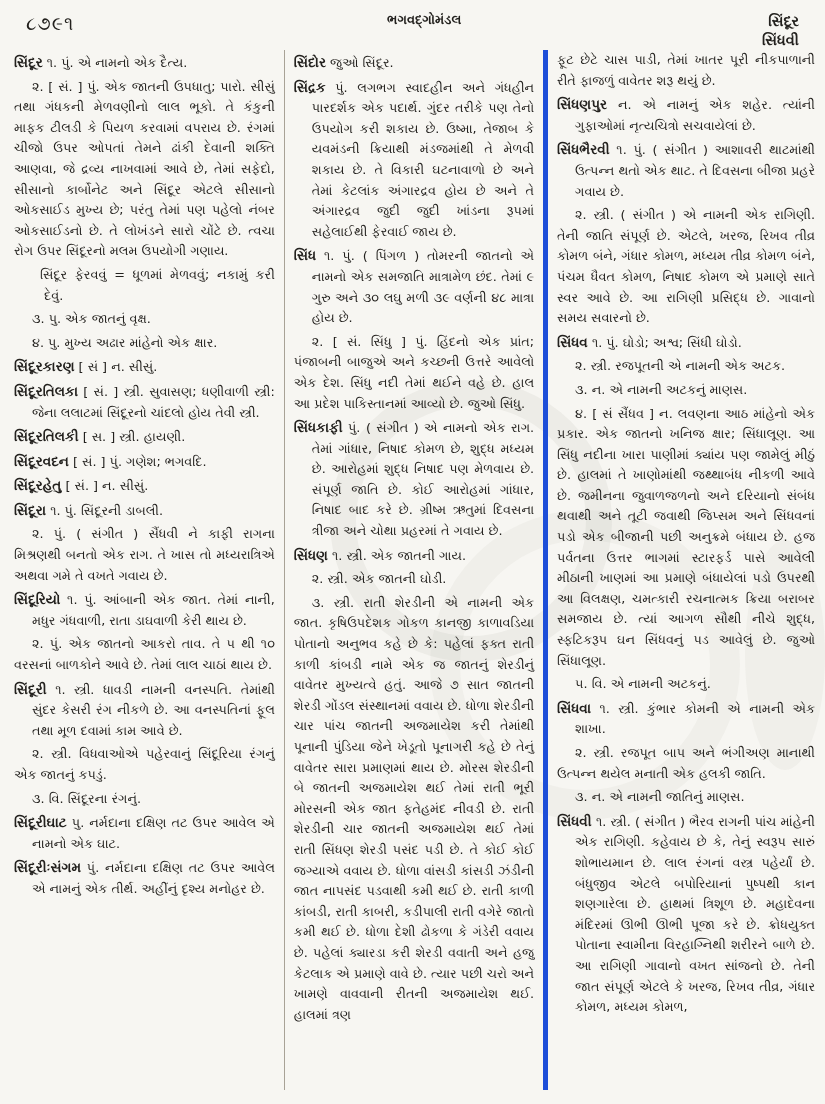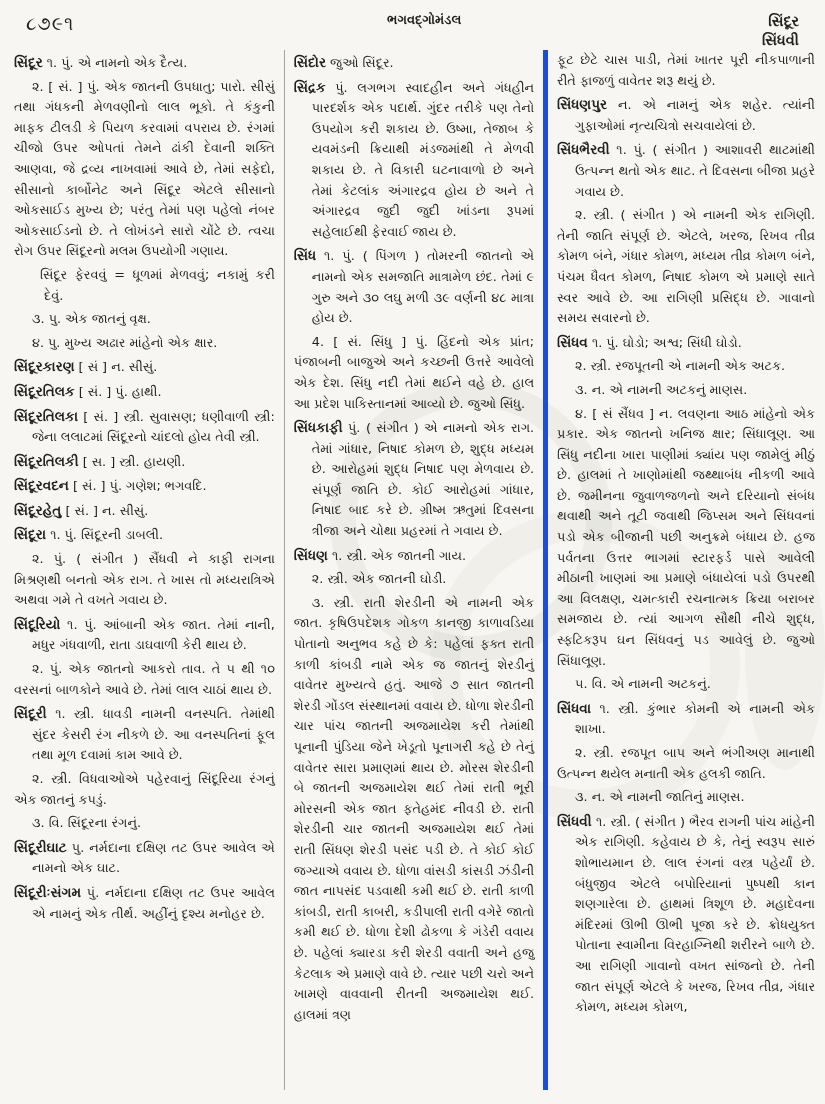--- a/index.html
+++ b/index.html
@@ -71,40 +71,39 @@
   </header>
 
   <main>
     <div class="col col-1">
         <p class="para entry"><span class="hw">સિંદૂર</span> <span>૧. પું. એ નામનો એક દૈત્ય.</span></p>
         <p class="para sense"><span>૨. [ સં. ] પું. એક જાતની ઉપધાતુ; પારો. સીસું તથા ગંધકની મેળવણીનો લાલ ભૂકો. તે કંકુની માફક ટીલડી કે પિયળ કરવામાં વપરાય છે. રંગમાં ચીજો ઉપર ઓપતાં તેમને ઢાંકી દેવાની શક્તિ આણવા, જે દ્રવ્ય નાખવામાં આવે છે, તેમાં સફેદો, સીસાનો કાર્બોનેટ અને સિંદૂર એટલે સીસાનો ઓકસાઈડ મુખ્ય છે; પરંતુ તેમાં પણ પહેલો નંબર ઓકસાઈડનો છે. તે લોખંડને સારો ચોંટે છે. ત્વચા રોગ ઉપર સિંદૂરનો મલમ ઉપયોગી ગણાય.</span></p>
         <p class="para idiom"><span>સિંદૂર ફેરવવું = ધૂળમાં મેળવવું; નકામું કરી દેવું.</span></p>
         <p class="para sense"><span>૩. પુ. એક જાતનું વૃક્ષ.</span></p>
         <p class="para sense"><span>૪. પુ. મુખ્ય અઢાર માંહેનો એક ક્ષાર.</span></p>
         <p class="para entry"><span class="hw">સિંદૂરકારણ</span> <span>[ સં ] ન. સીસું.</span></p>
-        <p class="para entry"><span class="hw">સિંદૂરતિલક</span> <span>[ સં. ] પું. હાથી.</span></p>
         <p class="para entry"><span class="hw">સિંદૂરતિલકા</span> <span>[ સં. ] સ્ત્રી. સુવાસણ; ધણીવાળી સ્ત્રી: જેના લલાટમાં સિંદૂરનો ચાંદલો હોય તેવી સ્ત્રી.</span></p>
         <p class="para entry"><span class="hw">સિંદૂરતિલકી</span> <span>[ સ. ] સ્ત્રી. હાયણી.</span></p>
         <p class="para entry"><span class="hw">સિંદૂરવદન</span> <span>[ સં. ] પું. ગણેશ; ભગવદિ.</span></p>
         <p class="para entry"><span class="hw">સિંદૂરહેતુ</span> <span>[ સં. ] ન. સીસું.</span></p>
         <p class="para entry"><span class="hw">સિંદૂરા</span> <span>૧. પું. સિંદૂરની ડાબલી.</span></p>
         <p class="para sense"><span>૨. પું. ( સંગીત ) સૈંધવી ને કાફી રાગના મિશ્રણથી બનતો એક રાગ. તે ખાસ તો મધ્યરાત્રિએ અથવા ગમે તે વખતે ગવાય છે.</span></p>
         <p class="para entry"><span class="hw">સિંદૂરિયો</span> <span>૧. પું. આંબાની એક જાત. તેમાં નાની, મધુર ગંધવાળી, રાતા ડાઘવાળી કેરી થાય છે.</span></p>
         <p class="para sense"><span>૨. પું. એક જાતનો આકરો તાવ. તે ૫ થી ૧૦ વરસનાં બાળકોને આવે છે. તેમાં લાલ ચાઠાં થાય છે.</span></p>
         <p class="para entry"><span class="hw">સિંદૂરી</span> <span>૧. સ્ત્રી. ધાવડી નામની વનસ્પતિ. તેમાંથી સુંદર કેસરી રંગ નીકળે છે. આ વનસ્પતિનાં ફૂલ તથા મૂળ દવામાં કામ આવે છે.</span></p>
         <p class="para sense"><span>૨. સ્ત્રી. વિધવાઓએ પહેરવાનું સિંદૂરિયા રંગનું એક જાતનું કપડું.</span></p>
         <p class="para sense"><span>૩. વિ. સિંદૂરના રંગનું.</span></p>
         <p class="para entry"><span class="hw">સિંદૂરીઘાટ</span> <span>પુ. નર્મદાના દક્ષિણ તટ ઉપર આવેલ એ નામનો એક ઘાટ.</span></p>
         <p class="para entry"><span class="hw">સિંદૂરીઃસંગમ</span> <span>પું. નર્મદાના દક્ષિણ તટ ઉપર આવેલ એ નામનું એક તીર્થ. અહીંનું દૃશ્ય મનોહર છે.</span></p>
       </div>
     <div class="col col-2">
         <p class="para entry"><span class="hw">સિંદોર</span> <span>જુઓ સિંદૂર.</span></p>
         <p class="para entry"><span class="hw">સિંદ્રક</span> <span>પું. લગભગ સ્વાદહીન અને ગંધહીન પારદર્શક એક પદાર્થ. ગુંદર તરીકે પણ તેનો ઉપયોગ કરી શકાય છે. ઉષ્મા, તેજાબ કે યવમંડની ક્રિયાથી મંડજમાંથી તે મેળવી શકાય છે. તે વિકારી ઘટનાવાળો છે અને તેમાં કેટલાંક અંગારદ્રવ હોય છે અને તે અંગારદ્રવ જુદી જુદી ખાંડના રૂપમાં સહેલાઈથી ફેરવાઈ જાય છે.</span></p>
         <p class="para entry"><span class="hw">સિંધ</span> <span>૧. પું. ( પિંગળ ) તોમરની જાતનો એ નામનો એક સમજાતિ માત્રામેળ છંદ. તેમાં ૯ ગુરુ અને ૩૦ લઘુ મળી ૩૯ વર્ણની ૪૮ માત્રા હોય છે.</span></p>
-        <p class="para sense"><span>4. [ સં. સિંધુ ] પું. હિંદનો એક પ્રાંત; પંજાબની બાજુએ અને કચ્છની ઉત્તરે આવેલો એક દેશ. સિંધુ નદી તેમાં થઈને વહે છે. હાલ આ પ્રદેશ પાકિસ્તાનમાં આવ્યો છે. જુઓ સિંધુ.</span></p>
+        <p class="para sense"><span>૨. [ સં. સિંધુ ] પું. હિંદનો એક પ્રાંત; પંજાબની બાજુએ અને કચ્છની ઉત્તરે આવેલો એક દેશ. સિંધુ નદી તેમાં થઈને વહે છે. હાલ આ પ્રદેશ પાકિસ્તાનમાં આવ્યો છે. જુઓ સિંધુ.</span></p>
         <p class="para entry"><span class="hw">સિંધકાફી</span> <span>પું. ( સંગીત ) એ નામનો એક રાગ. તેમાં ગાંધાર, નિષાદ કોમળ છે, શુદ્ધ મધ્યમ છે. આરોહમાં શુદ્ધ નિષાદ પણ મેળવાય છે. સંપૂર્ણ જાતિ છે. કોઈ આરોહમાં ગાંધાર, નિષાદ બાદ કરે છે. ગ્રીષ્મ ઋતુમાં દિવસના ત્રીજા અને ચોથા પ્રહરમાં તે ગવાય છે.</span></p>
         <p class="para entry"><span class="hw">સિંધણ</span> <span>૧. સ્ત્રી. એક જાતની ગાય.</span></p>
         <p class="para sense"><span>૨. સ્ત્રી. એક જાતની ઘોડી.</span></p>
         <p class="para sense"><span>૩. સ્ત્રી. રાતી શેરડીની એ નામની એક જાત. કૃષિઉપદેશક ગોકળ કાનજી કાળાવડિયા પોતાનો અનુભવ કહે છે કે: પહેલાં ફક્ત રાતી કાળી કાંબડી નામે એક જ જાતનું શેરડીનું વાવેતર મુખ્યત્વે હતું. આજે ૭ સાત જાતની શેરડી ગોંડલ સંસ્થાનમાં વવાય છે. ધોળા શેરડીની ચાર પાંચ જાતની અજમાયેશ કરી તેમાંથી પૂનાની પુંડિયા જેને ખેડૂતો પૂનાગરી કહે છે તેનું વાવેતર સારા પ્રમાણમાં થાય છે. મોરસ શેરડીની બે જાતની અજમાયેશ થઈ તેમાં રાતી ભૂરી મોરસની એક જાત ફતેહમંદ નીવડી છે. રાતી શેરડીની ચાર જાતની અજમાયેશ થઈ તેમાં રાતી સિંધણ શેરડી પસંદ પડી છે. તે કોઈ કોઈ જગ્યાએ વવાય છે. ધોળા વાંસડી કાંસડી ઝંડીની જાત નાપસંદ પડવાથી કમી થઈ છે. રાતી કાળી કાંબડી, રાતી કાબરી, કડીપાલી રાતી વગેરે જાતો કમી થઈ છે. ધોળા દેશી ઢોકળા કે ગંડેરી વવાય છે. પહેલાં ક્યારડા કરી શેરડી વવાતી અને હજુ કેટલાક એ પ્રમાણે વાવે છે. ત્યાર પછી ચરો અને ખામણે વાવવાની રીતની અજમાયેશ થઈ. હાલમાં ત્રણ</span></p>
       </div>
     <div class="col col-3">
         <p class="para cont"><span>ફૂટ છેટે ચાસ પાડી, તેમાં ખાતર પૂરી નીકપાળાની રીતે ફાજળું વાવેતર શરૂ થયું છે.</span></p>
         <p class="para entry"><span class="hw">સિંધણપુર</span> <span>ન. એ નામનું એક શહેર. ત્યાંની ગુફાઓમાં નૃત્યચિત્રો સચવાયેલાં છે.</span></p>
         <p class="para entry"><span class="hw">સિંધભૈરવી</span> <span>૧. પું. ( સંગીત ) આશાવરી થાટમાંથી ઉત્પન્ન થતો એક થાટ. તે દિવસના બીજા પ્રહરે ગવાય છે.</span></p>
         <p class="para sense"><span>૨. સ્ત્રી. ( સંગીત ) એ નામની એક રાગિણી. તેની જાતિ સંપૂર્ણ છે. એટલે, ખરજ, રિખવ તીવ્ર કોમળ બંને, ગંધાર કોમળ, મધ્યમ તીવ્ર કોમળ બંને, પંચમ ધૈવત કોમળ, નિષાદ કોમળ એ પ્રમાણે સાતે સ્વર આવે છે. આ રાગિણી પ્રસિદ્ધ છે. ગાવાનો સમય સવારનો છે.</span></p>

